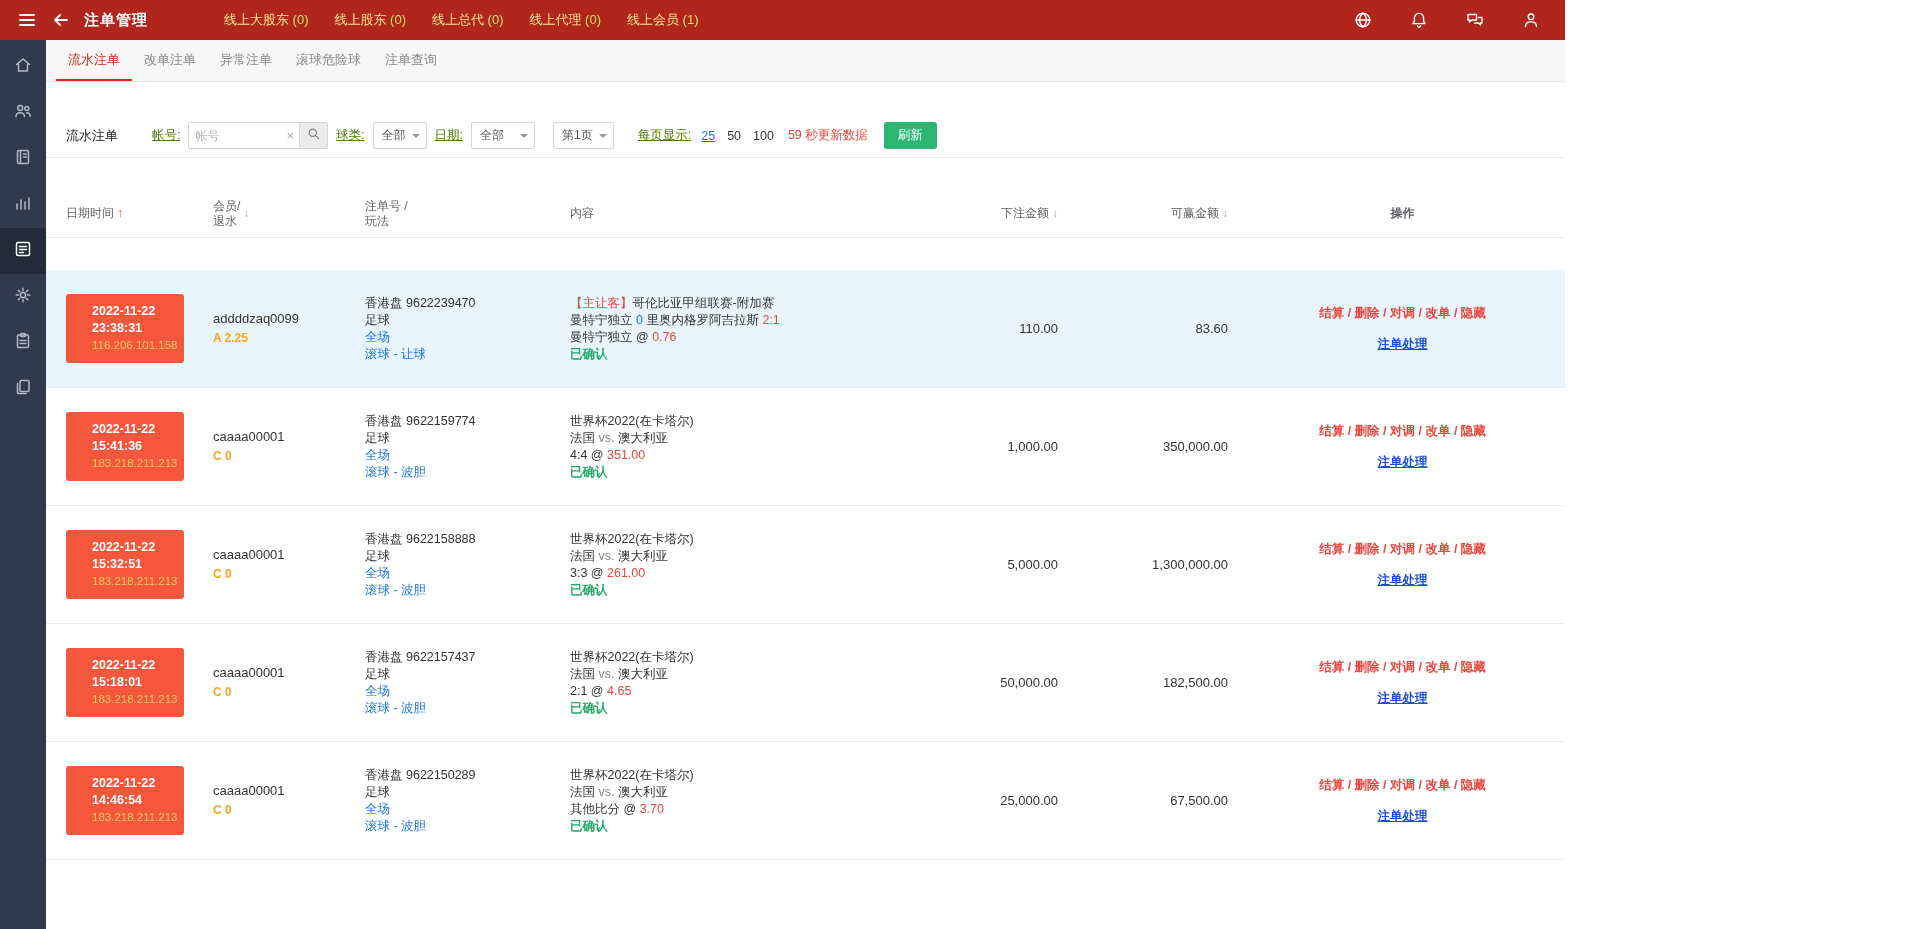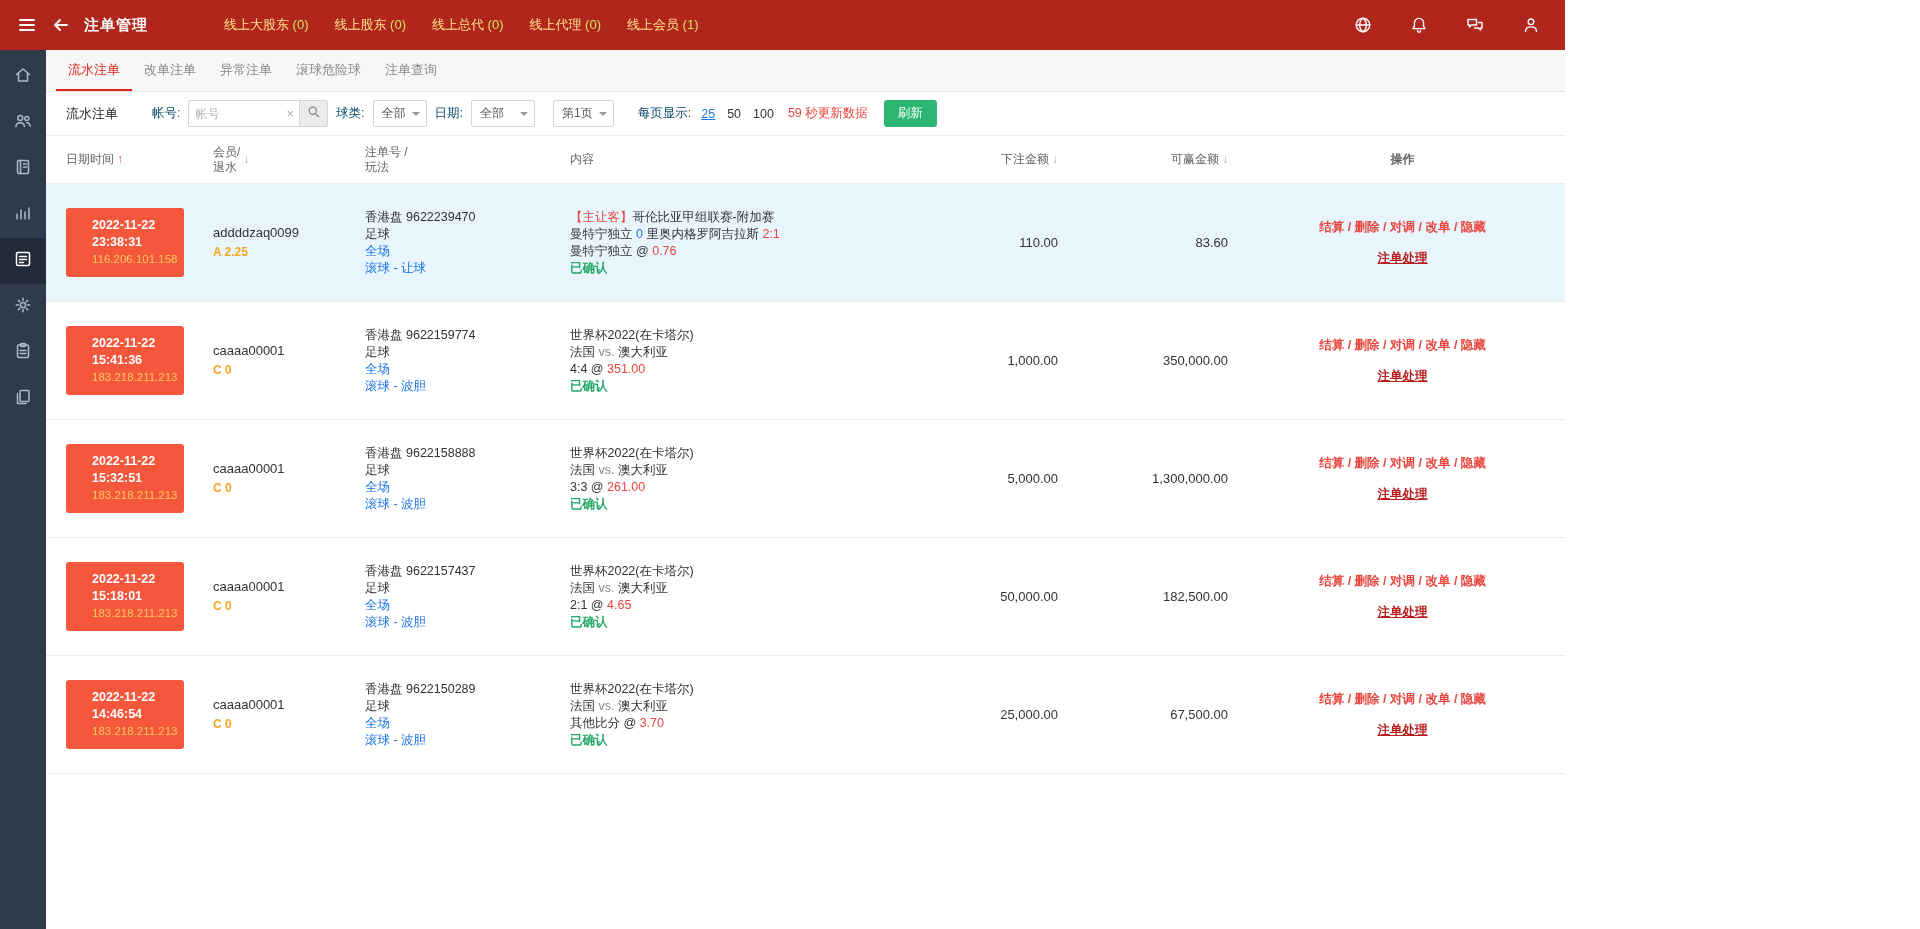--- a/index.html
+++ b/index.html
@@ -5,21 +5,21 @@
   * { box-sizing: border-box; }
   html,body { margin:0; padding:0; }
   body {
     width:1920px; height:929px; background:#ffffff; overflow:hidden;
     font-family:"Liberation Sans", sans-serif; color:#333;
   }
   .app { width:1565px; height:929px; background:#fff; position:relative; }
 
   
   .topbar {
-    height:50px; background:#b0261c; display:flex; align-items:center;
+    height:40px; background:#b0261c; display:flex; align-items:center;
     padding:0 16px; color:#fff;
   }
   .burger, .backarrow { width:22px; height:22px; display:flex; align-items:center; justify-content:center; cursor:pointer; }
   .backarrow { margin-left:12px; }
   .apptitle { font-size:15px; font-weight:bold; margin-left:12px; letter-spacing:1px; }
   .hnavwrap { display:flex; align-items:center; gap:26px; margin-left:76px; }
   .hnav { font-size:13px; cursor:pointer; text-decoration:none; color:#ffe18a; white-space:nowrap; }
   .hnav .cnt { color:#cfe25e; }
   .hicons { margin-left:auto; display:flex; align-items:center; gap:36px; padding-right:8px; }
   .hicon { width:20px; height:20px; cursor:pointer; display:flex; }
@@ -27,31 +27,31 @@
   .burger svg, .backarrow svg { stroke-width:1.8; }
 
   
   .shell { display:flex; height:889px; }
   .sidebar { width:46px; background:#2f3a4d; display:flex; flex-direction:column; padding-top:4px; flex:none; }
   .side-item { width:46px; height:46px; display:flex; align-items:center; justify-content:center; cursor:pointer; }
   .side-item svg { stroke:#aeb9c8; fill:none; stroke-width:1.5; stroke-linecap:round; stroke-linejoin:round; }
   .side-item.active { background:#222b3a; }
   .side-item.active svg { stroke:#ffffff; }
 
-  .main { flex:1; display:flex; flex-direction:column; background:#fff; overflow:hidden; }
+  .main { flex:1; display:flex; flex-direction:column; background:#fff; overflow:hidden;gap:32px; }
 
   
   .tabbar { height:42px; background:#f7f7f8; border-bottom:1px solid #e3e3e3; display:flex; align-items:stretch; padding-left:10px; flex:none; }
   .tab { padding:0 12px; display:flex; align-items:center; font-size:13px; color:#8a8a8a; cursor:pointer; border-bottom:2px solid transparent; }
   .tab.active { color:#d9251c; border-bottom-color:#d9251c; }
 
   
   .filterbar { height:44px; display:flex; align-items:center; padding:0 20px; gap:8px; font-size:12.5px; color:#333; border-bottom:1px solid #ececec; flex:none; white-space:nowrap; }
   .seclabel { font-size:13px; color:#222; margin-right:26px; }
-  .flabel { color:#0c4a6e; }
+  .flabel { color:#4d7c0f;text-decoration:underline; }
   .inputwrap { display:flex; align-items:stretch; border:1px solid #d5d5d5; height:27px; border-radius:2px; background:#fff; overflow:hidden; }
   .inputwrap input { border:none; outline:none; width:92px; padding:0 6px; font-size:12px; color:#333; font-family:inherit; }
   .inputwrap input::placeholder { color:#b5b5b5; }
   .clear-x { color:#aaa; padding:0 5px; display:flex; align-items:center; font-size:13px; cursor:pointer; }
   .searchbtn { width:28px; background:#ebebeb; border-left:1px solid #d5d5d5; display:flex; align-items:center; justify-content:center; cursor:pointer; }
   .searchbtn svg { stroke:#808080; fill:none; stroke-width:1.5; }
   .select { height:27px; border:1px solid #d5d5d5; border-radius:2px; display:inline-flex; align-items:center; padding:0 20px 0 8px; position:relative; color:#555; font-size:12px; cursor:pointer; background:#fff; }
   .select::after { content:''; position:absolute; right:6px; top:11px; border:4px solid transparent; border-top-color:#999; }
   .psizes { display:flex; align-items:center; gap:12px; margin-left:2px; }
   .psize { font-size:12.5px; color:#333; text-decoration:none; cursor:pointer; }
@@ -90,21 +90,21 @@
   .sp-blue { color:#1a73e8; }
   .sp-gray { color:#888; }
   .sp-green { color:#27a96a; font-weight:bold; }
 
   .c-amt, .c-win { text-align:right; padding-right:12px; font-size:13px; }
   .c-ops { text-align:center; }
   .opsline { font-size:12.5px; font-weight:bold; }
   .oplink { color:#e8473f; text-decoration:none; cursor:pointer; }
   .opsep { color:#e8473f; }
   .procline { margin-top:14px; }
-  .proclink { color:#b91c1c; font-weight:bold; font-size:12.5px; text-decoration:underline; cursor:pointer; }
+  .proclink { color:#1d4ed8; font-weight:bold; font-size:12.5px; text-decoration:underline; cursor:pointer; }
 </style>
 </head>
 <body>
 
 <div class="app">
 
   <header class="topbar">
     <div class="burger">
       <svg viewBox="0 0 20 20" width="20" height="20">
           <path d="M3 5h14 M3 10h14 M3 15h14"></path>

